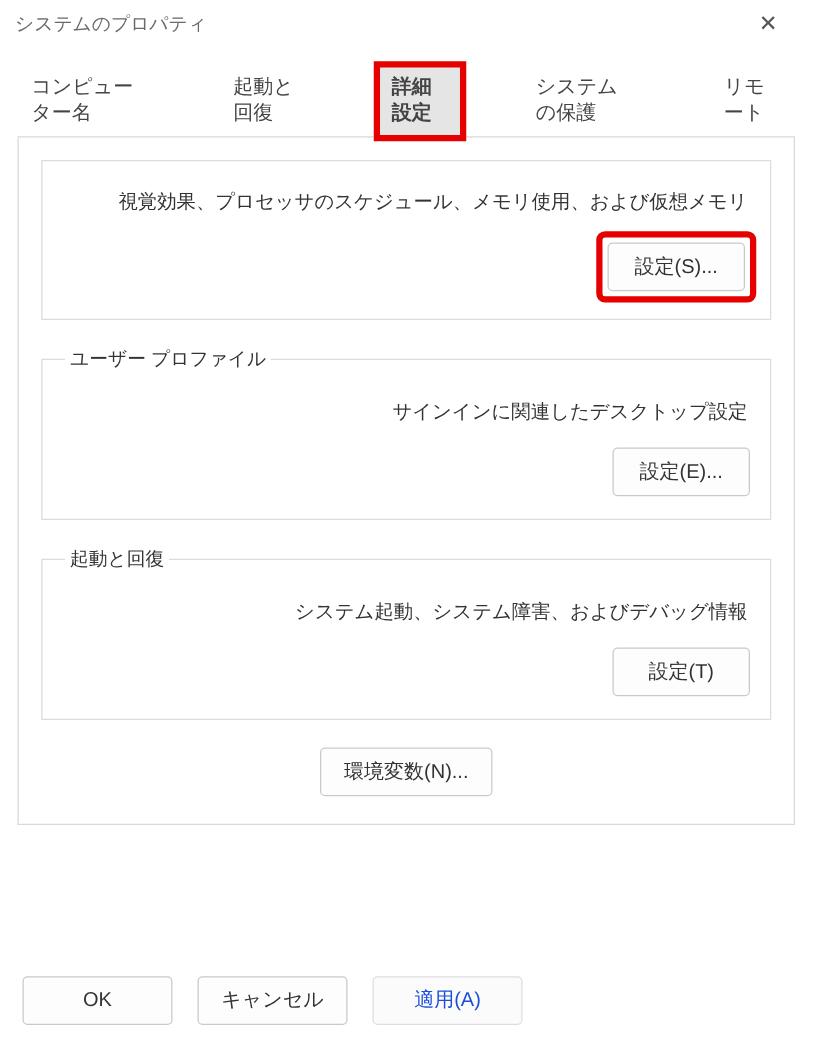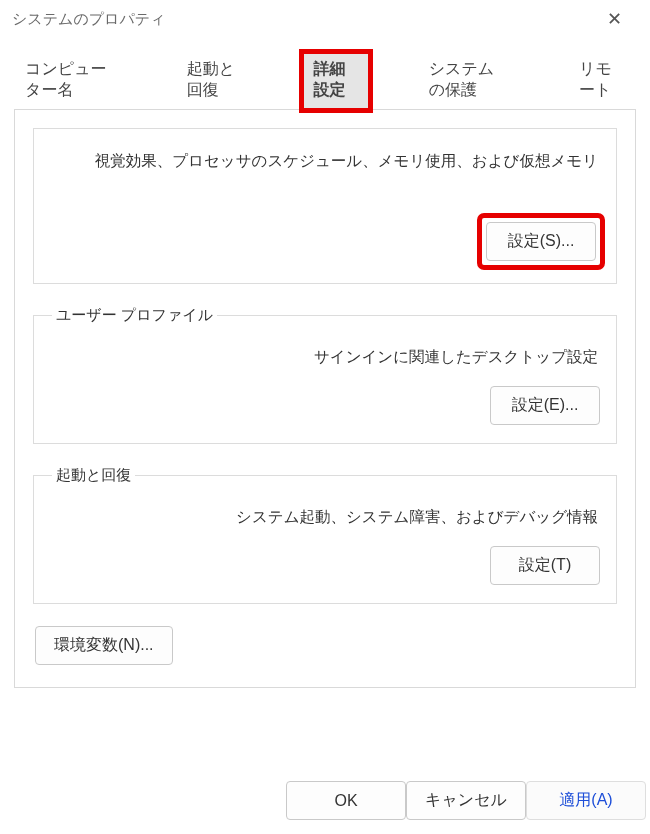--- a/index.html
+++ b/index.html
@@ -110,35 +110,34 @@
     button.win-btn.disabled {
       color: #1d4ed8;
       border-color: #dedede;
       background: #fbfbfb;
     }
     .btn-highlight {
       outline: 5px solid #e60000;
       padding: 4px;
       display: inline-block;
       border-radius: 2px;
-      margin-top: 28px;
     }
     .env-row {
       display: flex;
-      justify-content: flex-start;
+      justify-content: center;
       margin: 6px 2px 2px 2px;
     }
     .footer {
       position: absolute;
       bottom: 0;
       left: 0; right: 0;
       display: flex;
-      justify-content: flex-end;
-      gap: 0;
-      padding: 12px 4px 14px 18px;
+      justify-content: flex-start;
+      gap: 20px;
+      padding: 12px 36px 14px 18px;
       border-top: 0;
     }
     .footer button.win-btn {
       min-width: 120px;
     }
   </style>
 </head>
 <body>
 
 <div class="titlebar">

